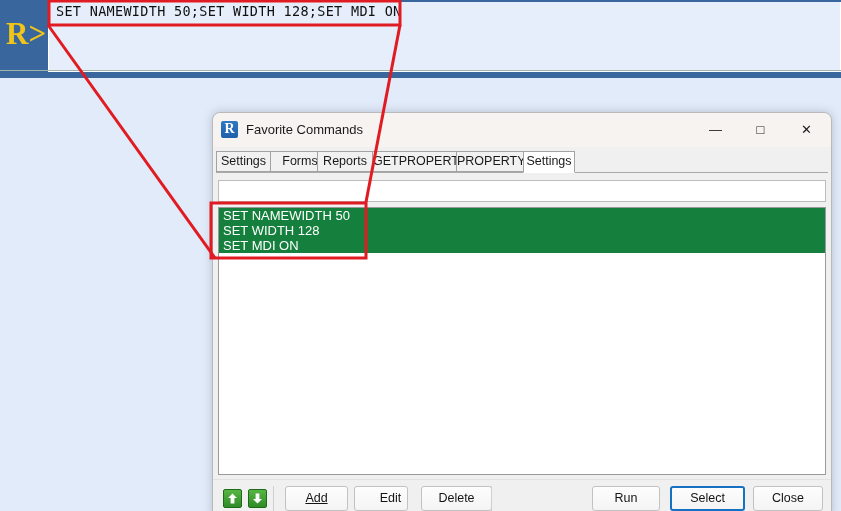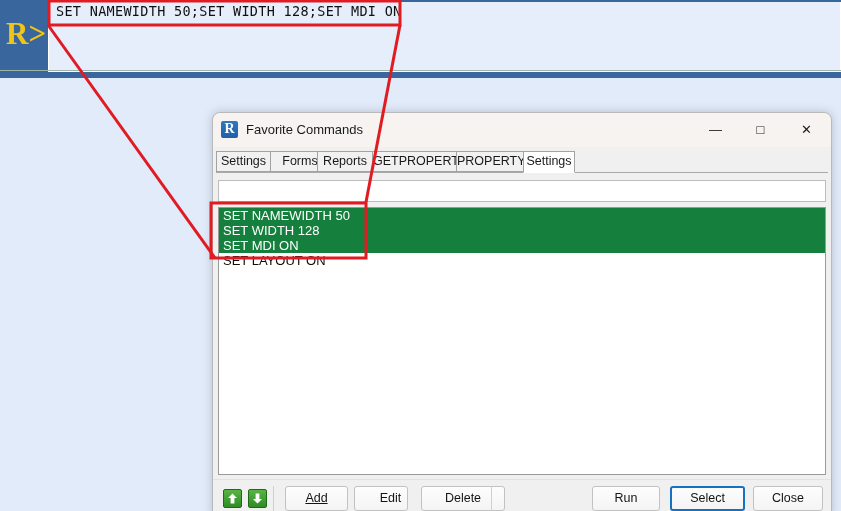--- a/index.html
+++ b/index.html
@@ -200,39 +200,38 @@
     <div class="tab" style="left:240px;width:68px;">PROPERTY</div>
     <div class="tab active" style="left:307px;width:52px;">Settings</div>
   </div>
 
   <div id="search-field"></div>
 
   <div id="listbox">
     <div class="list-item selected">SET NAMEWIDTH 50</div>
     <div class="list-item selected">SET WIDTH 128</div>
     <div class="list-item selected">SET MDI ON</div>
-    <div class="list-item">SET LAYOUT ON</div>
   </div>
 
   <div id="buttonbar">
     <div class="arrowbtn" id="btn-up">
       <svg width="11" height="11" viewBox="0 0 11 11">
           <polygon points="5.5,0.5 10,5 7.4,5 7.4,10.5 3.6,10.5 3.6,5 1,5" fill="#ffffff"></polygon>
         </svg>
     </div>
     <div class="arrowbtn" id="btn-down">
       <svg width="11" height="11" viewBox="0 0 11 11">
           <polygon points="5.5,10.5 10,6 7.4,6 7.4,0.5 3.6,0.5 3.6,6 1,6" fill="#ffffff"></polygon>
         </svg>
     </div>
 
     <div class="bar-sep" style="left:60px;"></div>
     <div class="dlgbtn" style="left:72px;width:63px;text-decoration:underline;">Add</div>
     <div class="dlgbtn" style="left:141px;width:54px;padding-left:19px;">Edit</div>
-    <div class="dlgbtn" style="left:208px;width:84px;">Delete</div>
+    <div class="dlgbtn" style="left:208px;width:71px;">Delete</div>
     <div class="bar-sep" style="left:278px;"></div>
     <div class="dlgbtn" style="left:379px;width:68px;">Run</div>
     <div class="dlgbtn focused" style="left:457px;width:75px;">Select</div>
     <div class="dlgbtn" style="left:540px;width:70px;">Close</div>
   </div>
 </div>
 
 <svg id="annot" viewBox="0 0 841 511" width="841" height="511">
 
   <polyline points="48,25 215,258" fill="none" stroke="#e01b22" stroke-width="3"></polyline>

